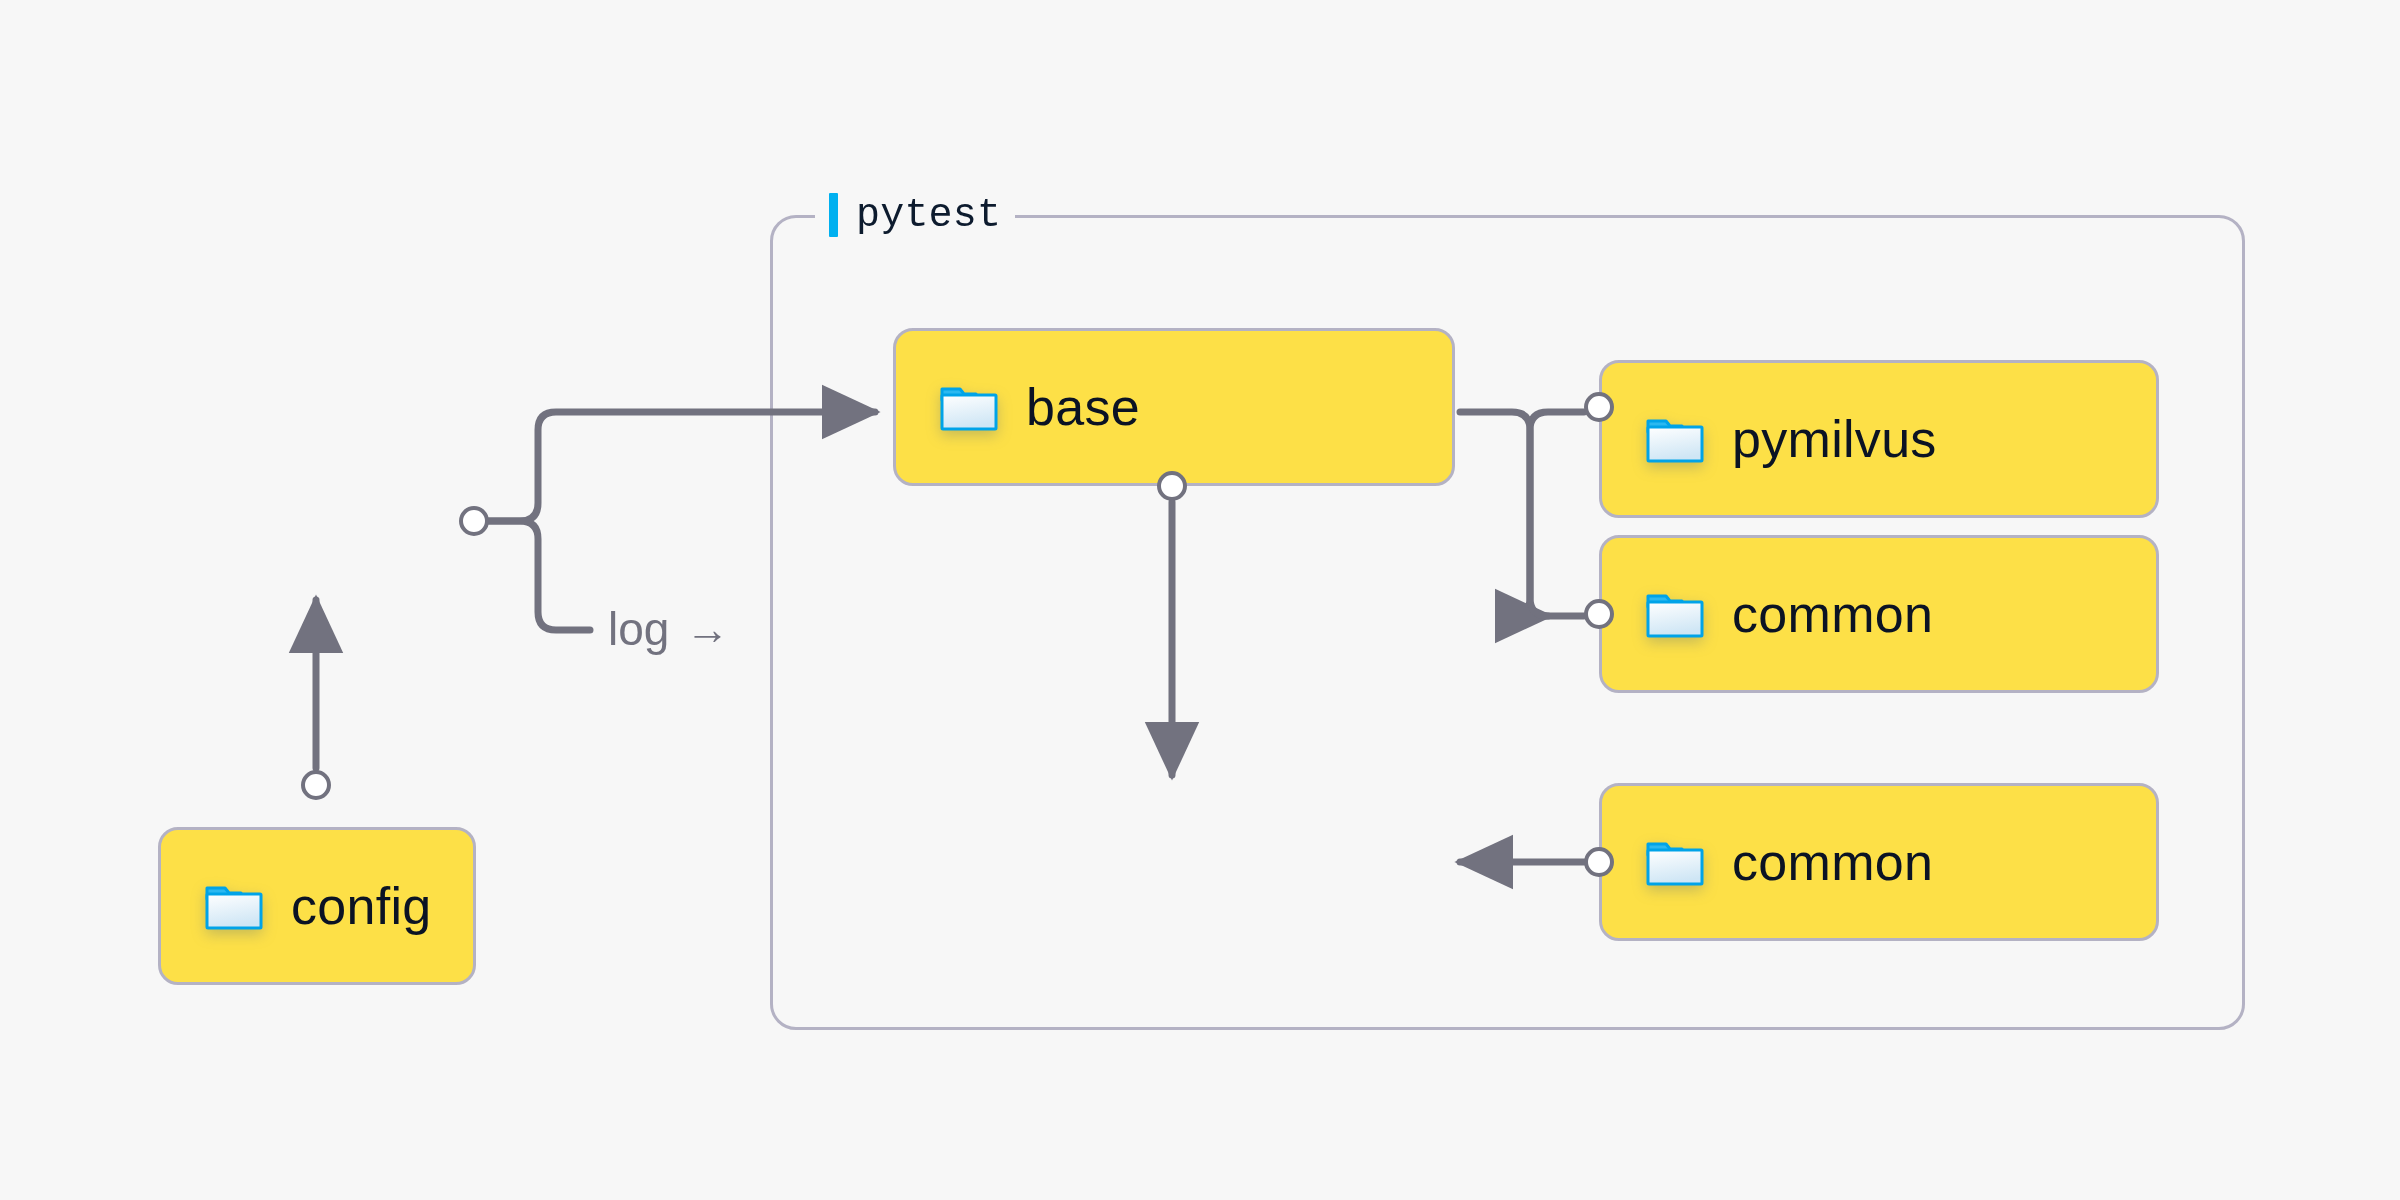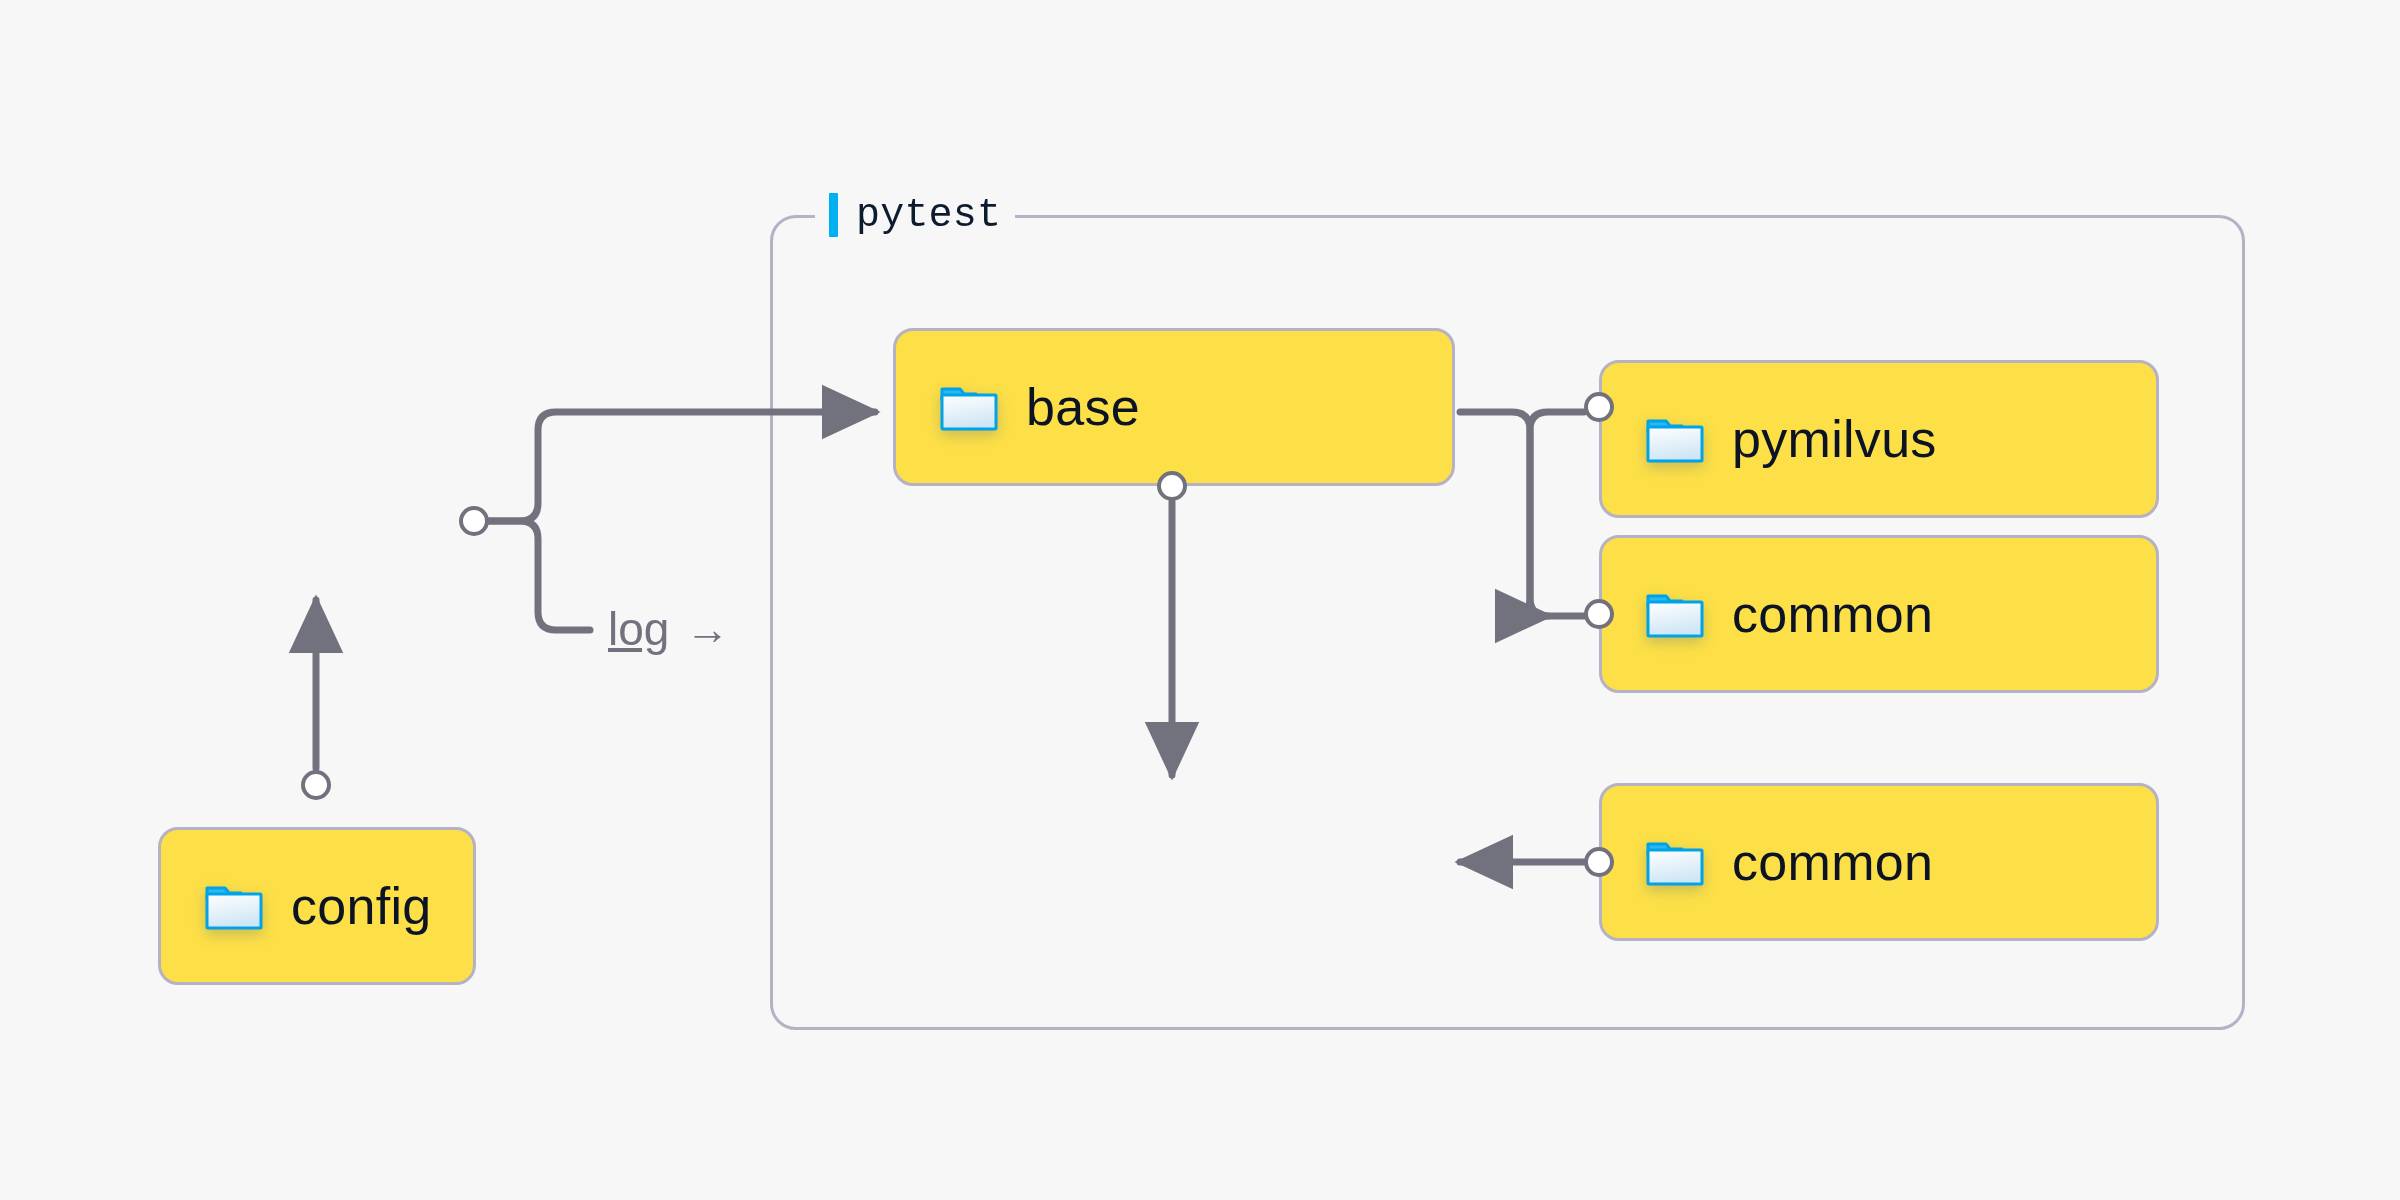--- a/index.html
+++ b/index.html
@@ -117,21 +117,20 @@
     gap: 16px;
     z-index: 7;
     background: #f7f7f7;
     padding: 2px 8px;
   }
   .edge-label .etxt {
     font-size: 46px;
     color: #72727f;
     line-height: 1;
     white-space: nowrap;
-    text-decoration: underline;
   }
   .edge-label .earrow {
     font-size: 44px;
     color: #72727f;
     line-height: 1;
   }
 </style>
 </head>
 <body>
 

